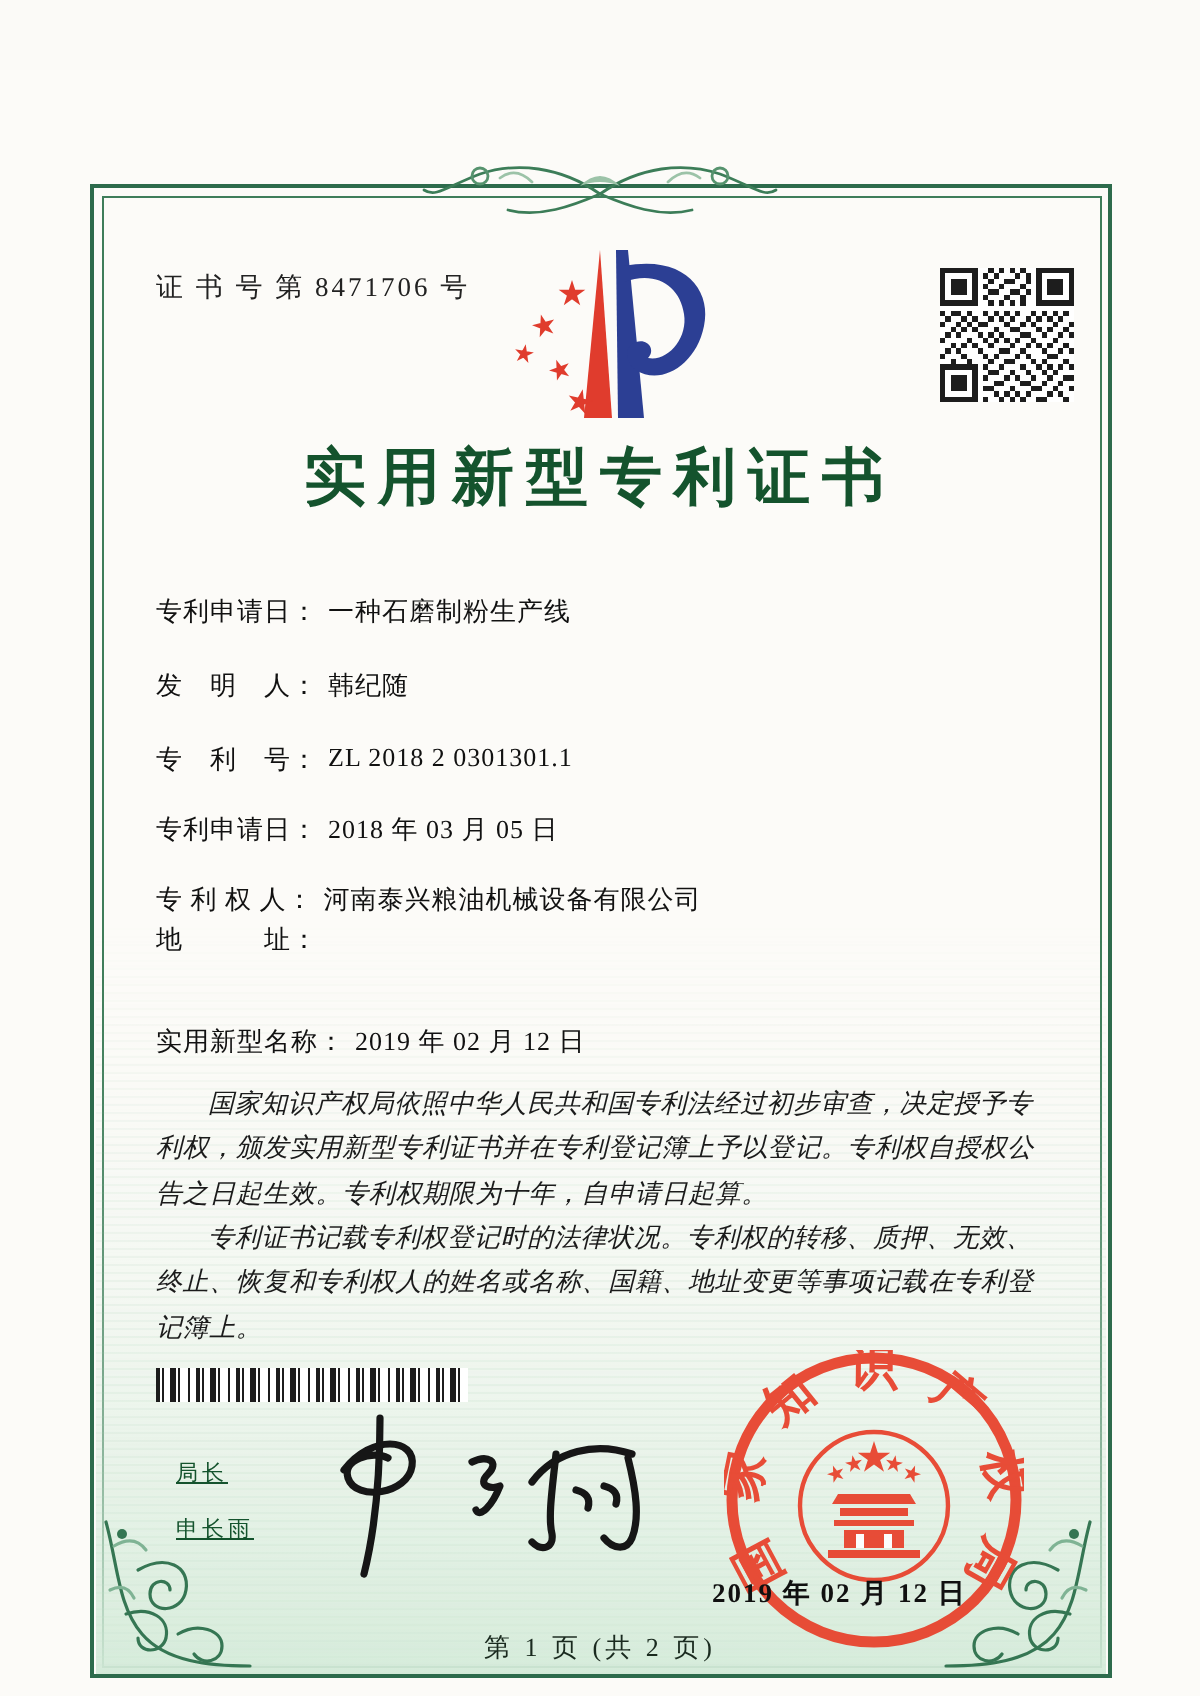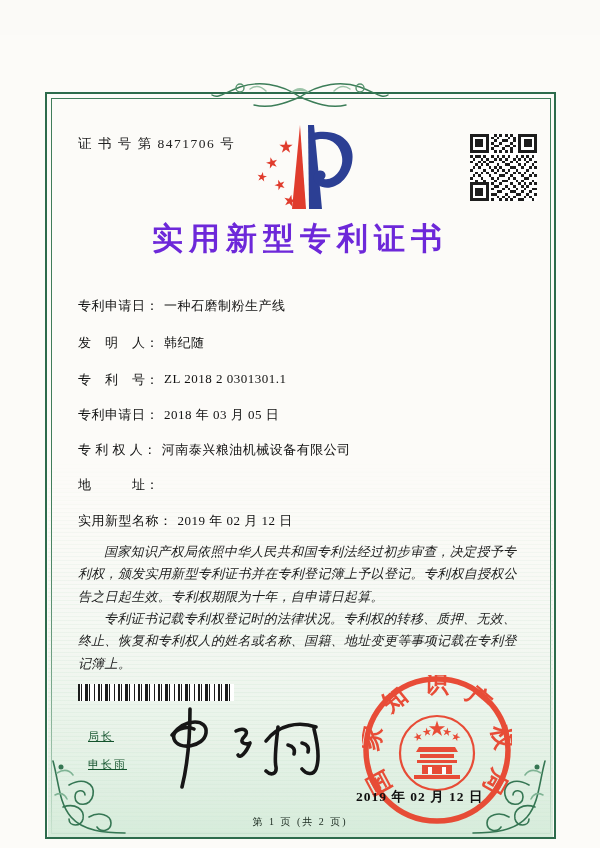--- a/index.html
+++ b/index.html
@@ -20,21 +20,21 @@
        repeating-linear-gradient(0deg, rgba(125,185,145,0.28) 0 1px, rgba(255,255,255,0) 1px 4px);
      -webkit-mask-image:linear-gradient(180deg, transparent 0%, rgba(0,0,0,.45) 40%, #000 100%);
      mask-image:linear-gradient(180deg, transparent 0%, rgba(0,0,0,.45) 40%, #000 100%); }
 
   .cert-number { position:absolute; left:78px; top:100px; font-size:13.5px; letter-spacing:1.5px; color:#222; z-index:2; }
 
   .logo { position:absolute; left:250px; top:84px; z-index:2; }
   .qr { position:absolute; left:470px; top:99px; width:67px; height:67px; z-index:2; }
 
   .title { position:absolute; left:0; top:183px; width:100%; text-align:center;
-           font-size:31px; font-weight:bold; letter-spacing:6px; color:#6d28d9; z-index:2; }
+           font-size:31px; font-weight:bold; letter-spacing:6px; color:#14532d; z-index:2; }
 
   .fields { position:absolute; left:78px; top:0; z-index:2; font-size:13px; }
   .frow { position:absolute; left:0; white-space:nowrap; display:flex; align-items:flex-start; }
   .flabel { color:#111; letter-spacing:.5px; }
   .fvalue { color:#111; margin-left:5px; letter-spacing:.5px; }
   .fvalue .vline { display:block; }
   .fcol2 { margin-left:46px; display:flex; }
 
   .body-text { position:absolute; left:78px; top:506px; width:446px; z-index:2;
      font-size:13px; line-height:1.72; font-style:italic; color:#1b1b1b; letter-spacing:.3px; }
@@ -49,21 +49,21 @@
   .signer { position:absolute; left:88px; z-index:2; font-size:11px; color:#14532d; letter-spacing:2px;text-decoration:underline; }
   .signer.t1 { top:694px; }
   .signer.t2 { top:722px; }
   .signature { position:absolute; left:138px; top:662px; z-index:3; }
 
   .seal { position:absolute; left:362px; top:640px; z-index:2; opacity:.93; }
   .seal-date { position:absolute; left:356px; top:753px; z-index:3; font-size:13.5px; font-weight:bold;
      color:#101010; letter-spacing:1px; }
 
   .page-num { position:absolute; left:0; top:780px; width:100%; text-align:center; z-index:2;
-     font-size:10px; color:#1a2a1f; letter-spacing:2px; }
+     font-size:13px; color:#1a2a1f; letter-spacing:2px; }
   .back-note { position:absolute; left:0; top:817px; width:100%; text-align:center; z-index:2;
      font-size:12.5px; font-style:italic; color:#333; letter-spacing:2px; }
 
   .orn { position:absolute; z-index:1; }
   .orn-top { left:210px; top:44px; }
   .orn-bl { left:49px; top:720px; }
   .orn-br { left:469px; top:720px; transform:scaleX(-1); }
 </style>
 </head>
 <body>
@@ -167,21 +167,21 @@
       <span class="fvalue">ZL 2018 2 0301301.1</span>
     </div>
     <div class="frow" style="top:371px">
       <span class="flabel">专利申请日：</span>
       <span class="fvalue">2018 年 03 月 05 日</span>
     </div>
     <div class="frow" style="top:406px">
       <span class="flabel">专 利 权 人：</span>
       <span class="fvalue">河南泰兴粮油机械设备有限公司</span>
     </div>
-    <div class="frow" style="top:441px">
+    <div class="frow" style="top:426px">
       <span class="flabel">地　　　址：</span>
     </div>
     <div class="frow" style="top:477px">
       <span class="flabel">实用新型名称：</span>
       <span class="fvalue">2019 年 02 月 12 日</span>
     </div>
   </div>
 
   <div class="body-text">
     <p>国家知识产权局依照中华人民共和国专利法经过初步审查，决定授予专利权，颁发实用新型专利证书并在专利登记簿上予以登记。专利权自授权公告之日起生效。专利权期限为十年，自申请日起算。</p>

